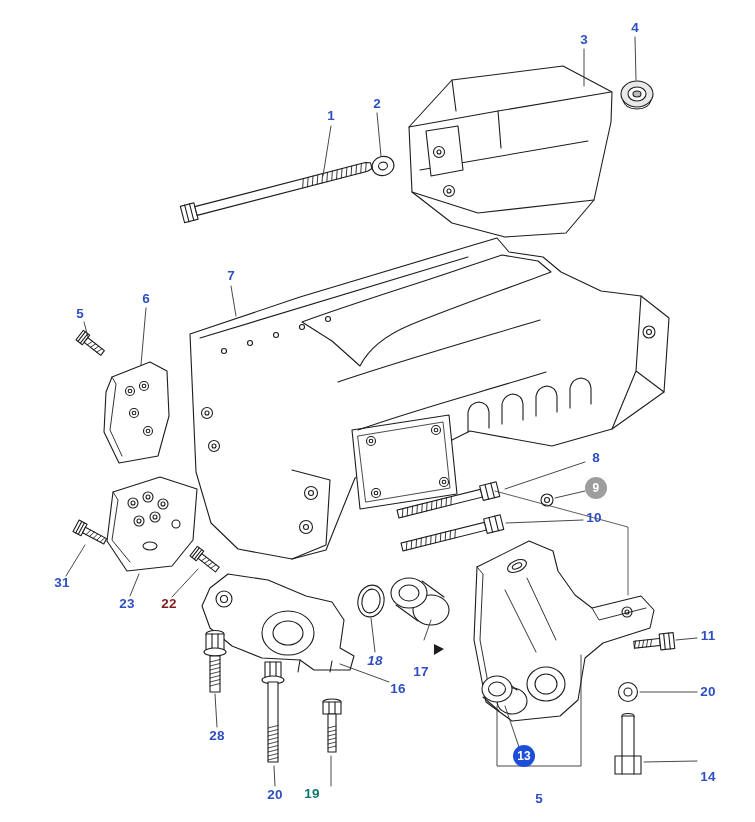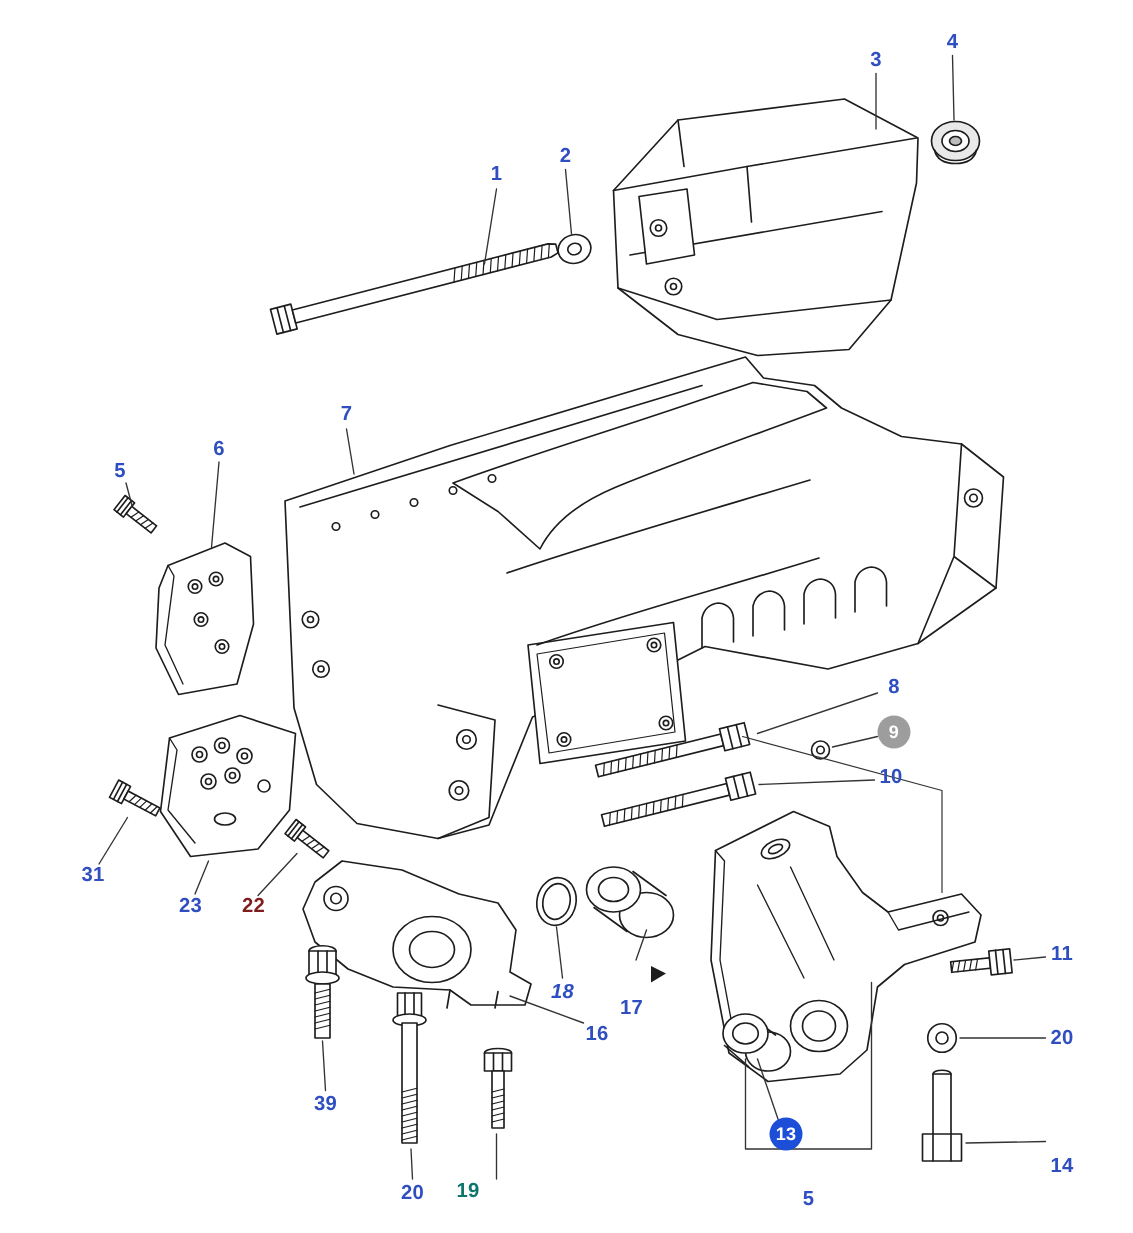--- a/index.html
+++ b/index.html
@@ -299,19 +299,19 @@
       <div class="callout" style="left: 708px; top: 636px; color: rgb(47, 79, 193); text-align: right;">11</div>
       <div class="callout" style="left: 539px; top: 799px; color: rgb(47, 79, 193);">5</div>
       <div class="callout badge" style="left: 524px; top: 756px; background: #1d4ed8; color: rgb(255, 255, 255);">13</div>
       <div class="callout" style="left: 708px; top: 761px; color: rgb(47, 79, 193); margin-top: 16px;">14</div>
       <div class="callout" style="left: 708px; top: 692px; color: rgb(47, 79, 193);">20</div>
       <div class="callout" style="left: 398px; top: 689px; color: rgb(47, 79, 193);">16</div>
       <div class="callout" style="left: 421px; top: 672px; color: rgb(47, 79, 193);">17</div>
       <div class="callout" style="left: 375px; top: 661px; color: rgb(47, 79, 193); font-style: italic;">18</div>
       <div class="callout" style="left: 312px; top: 794px; color: #0f766e;">19</div>
       <div class="callout" style="left: 275px; top: 795px; color: rgb(47, 79, 193);">20</div>
-      <div class="callout" style="left: 217px; top: 736px; color: rgb(47, 79, 193);">39</div>
+      <div class="callout" style="left: 217px; top: 736px; color: rgb(47, 79, 193);">28</div>
       <div class="callout" style="left: 169px; top: 604px; color: #7f1d1d;">22</div>
       <div class="callout" style="left: 127px; top: 604px; color: rgb(47, 79, 193);">23</div>
       <div class="callout" style="left: 62px; top: 583px; color: rgb(47, 79, 193);">31</div>
     </div>
 
 </div>
 
 </body></html>

